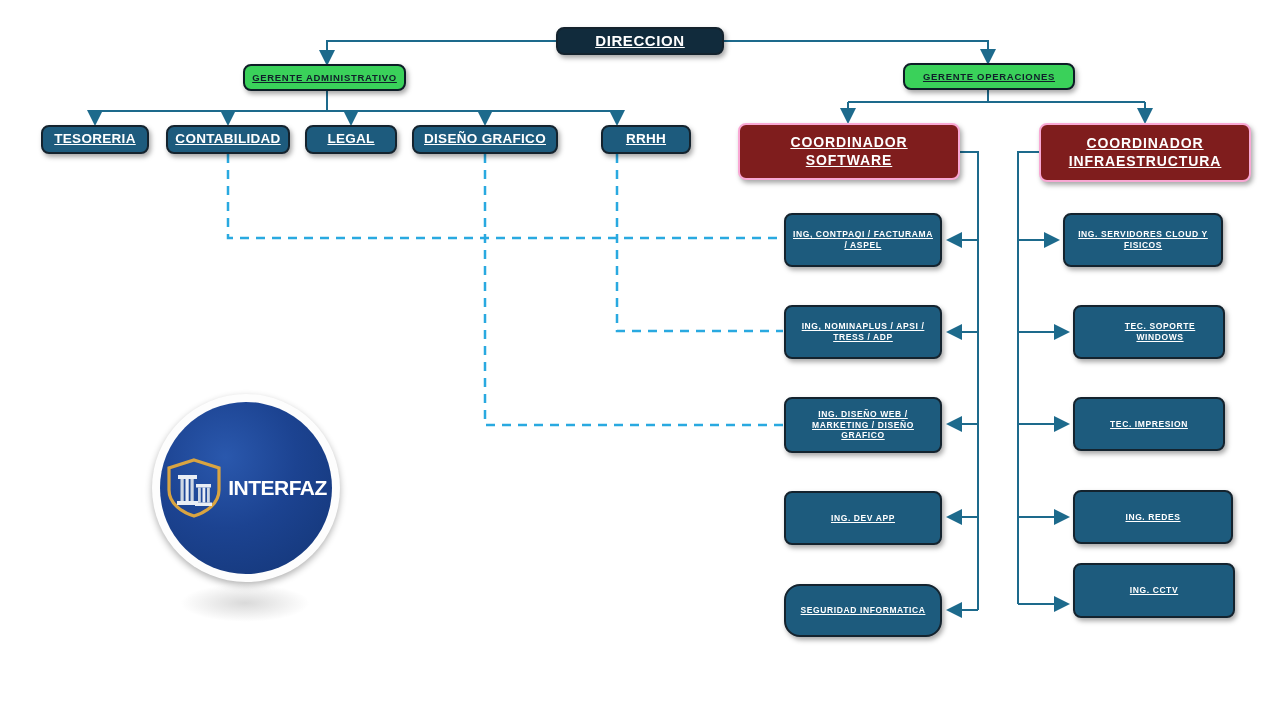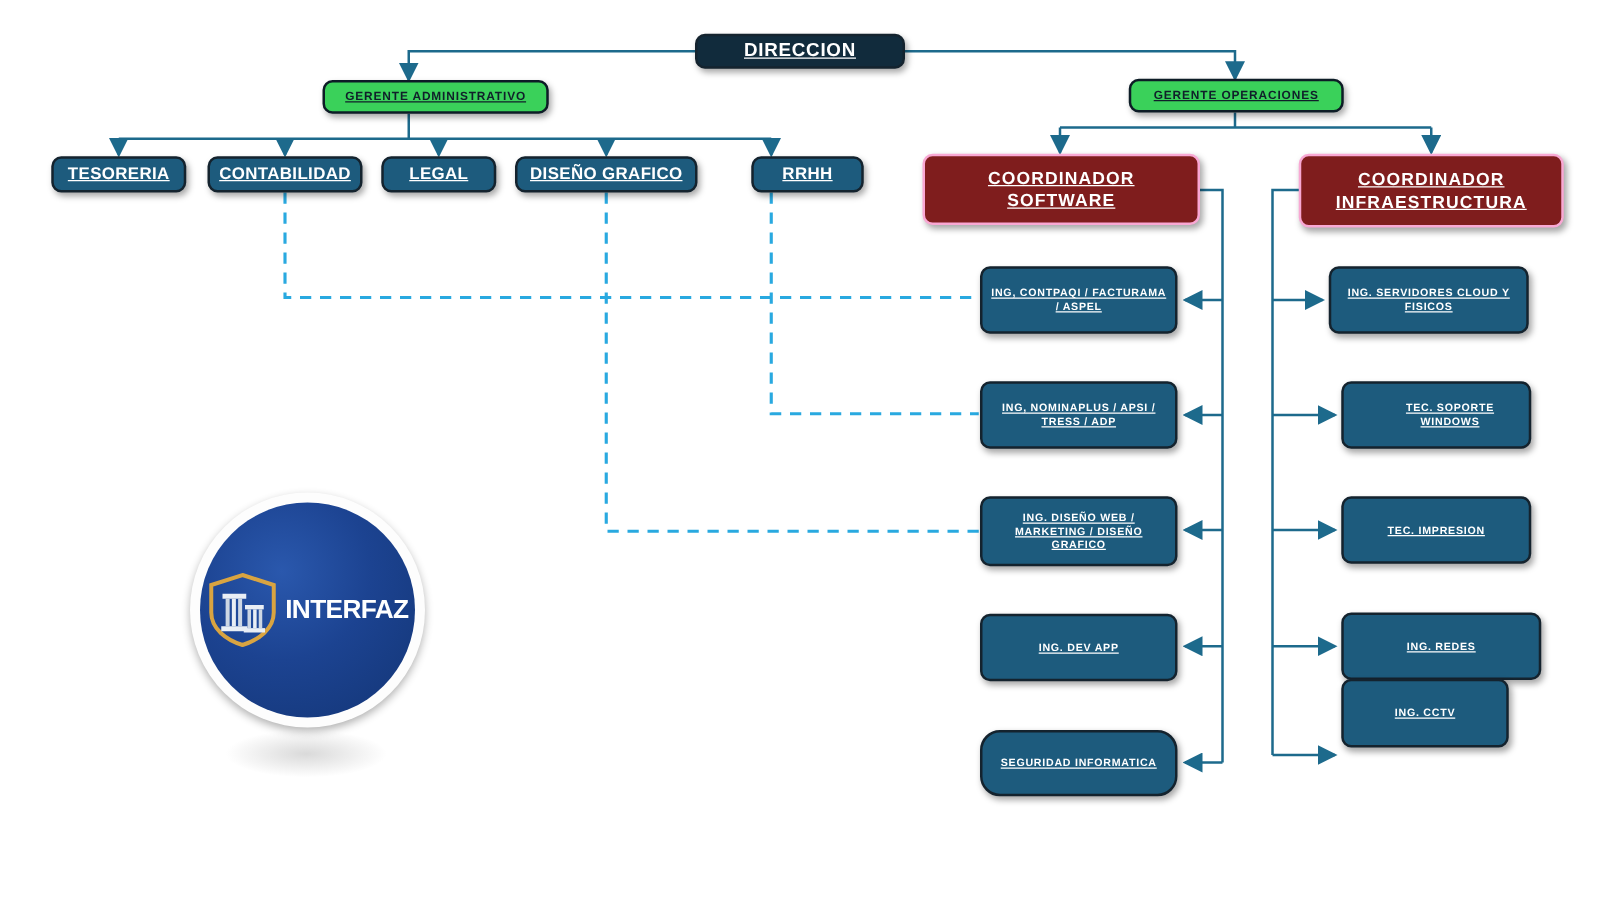--- a/index.html
+++ b/index.html
@@ -90,21 +90,21 @@
       <path d="M228,154 L228,238 L783,238"></path>
       <path d="M617,154 L617,331 L783,331"></path>
       <path d="M485,154 L485,425 L783,425"></path>
     </g>
   </svg>
 
   <div class="node n-root" style="left:556px;top:27px;width:168px;height:28px;">
     <span>DIRECCION</span>
   </div>
 
-  <div class="node n-green" style="left:258px;top:64px;width:181px;height:27px;">
+  <div class="node n-green" style="left:243px;top:64px;width:163px;height:27px;">
     <span>GERENTE ADMINISTRATIVO</span>
   </div>
 
   <div class="node n-green" style="left:903px;top:63px;width:172px;height:27px;">
     <span>GERENTE OPERACIONES</span>
   </div>
 
   <div class="node n-dept" style="left:41px;top:125px;width:108px;height:29px;">
     <span>TESORERIA</span>
   </div>
@@ -149,21 +149,21 @@
   </div>
   <div class="node n-leaf" style="left:1073px;top:305px;width:152px;height:54px;padding-left:28px;">
     <span>TEC. SOPORTE WINDOWS</span>
   </div>
   <div class="node n-leaf" style="left:1073px;top:397px;width:152px;height:54px;">
     <span>TEC. IMPRESION</span>
   </div>
   <div class="node n-leaf" style="left:1073px;top:490px;width:160px;height:54px;">
     <span>ING. REDES</span>
   </div>
-  <div class="node n-leaf" style="left:1073px;top:543px;width:134px;height:55px;">
+  <div class="node n-leaf" style="left:1073px;top:563px;width:162px;height:55px;">
     <span>ING. CCTV</span>
   </div>
 
   <div class="logo-wrap">
     <div class="logo-shadow"></div>
     <div class="logo-ring"></div>
     <div class="logo-disc">
       <div class="logo-inner">
         <svg width="58" height="62" viewBox="0 0 58 62">
           <path d="M29,3 L54,11 L54,33 C54,46 42,55 29,59 C16,55 4,46 4,33 L4,11 Z" fill="none" stroke="#d9a441" stroke-width="3.2"></path>

